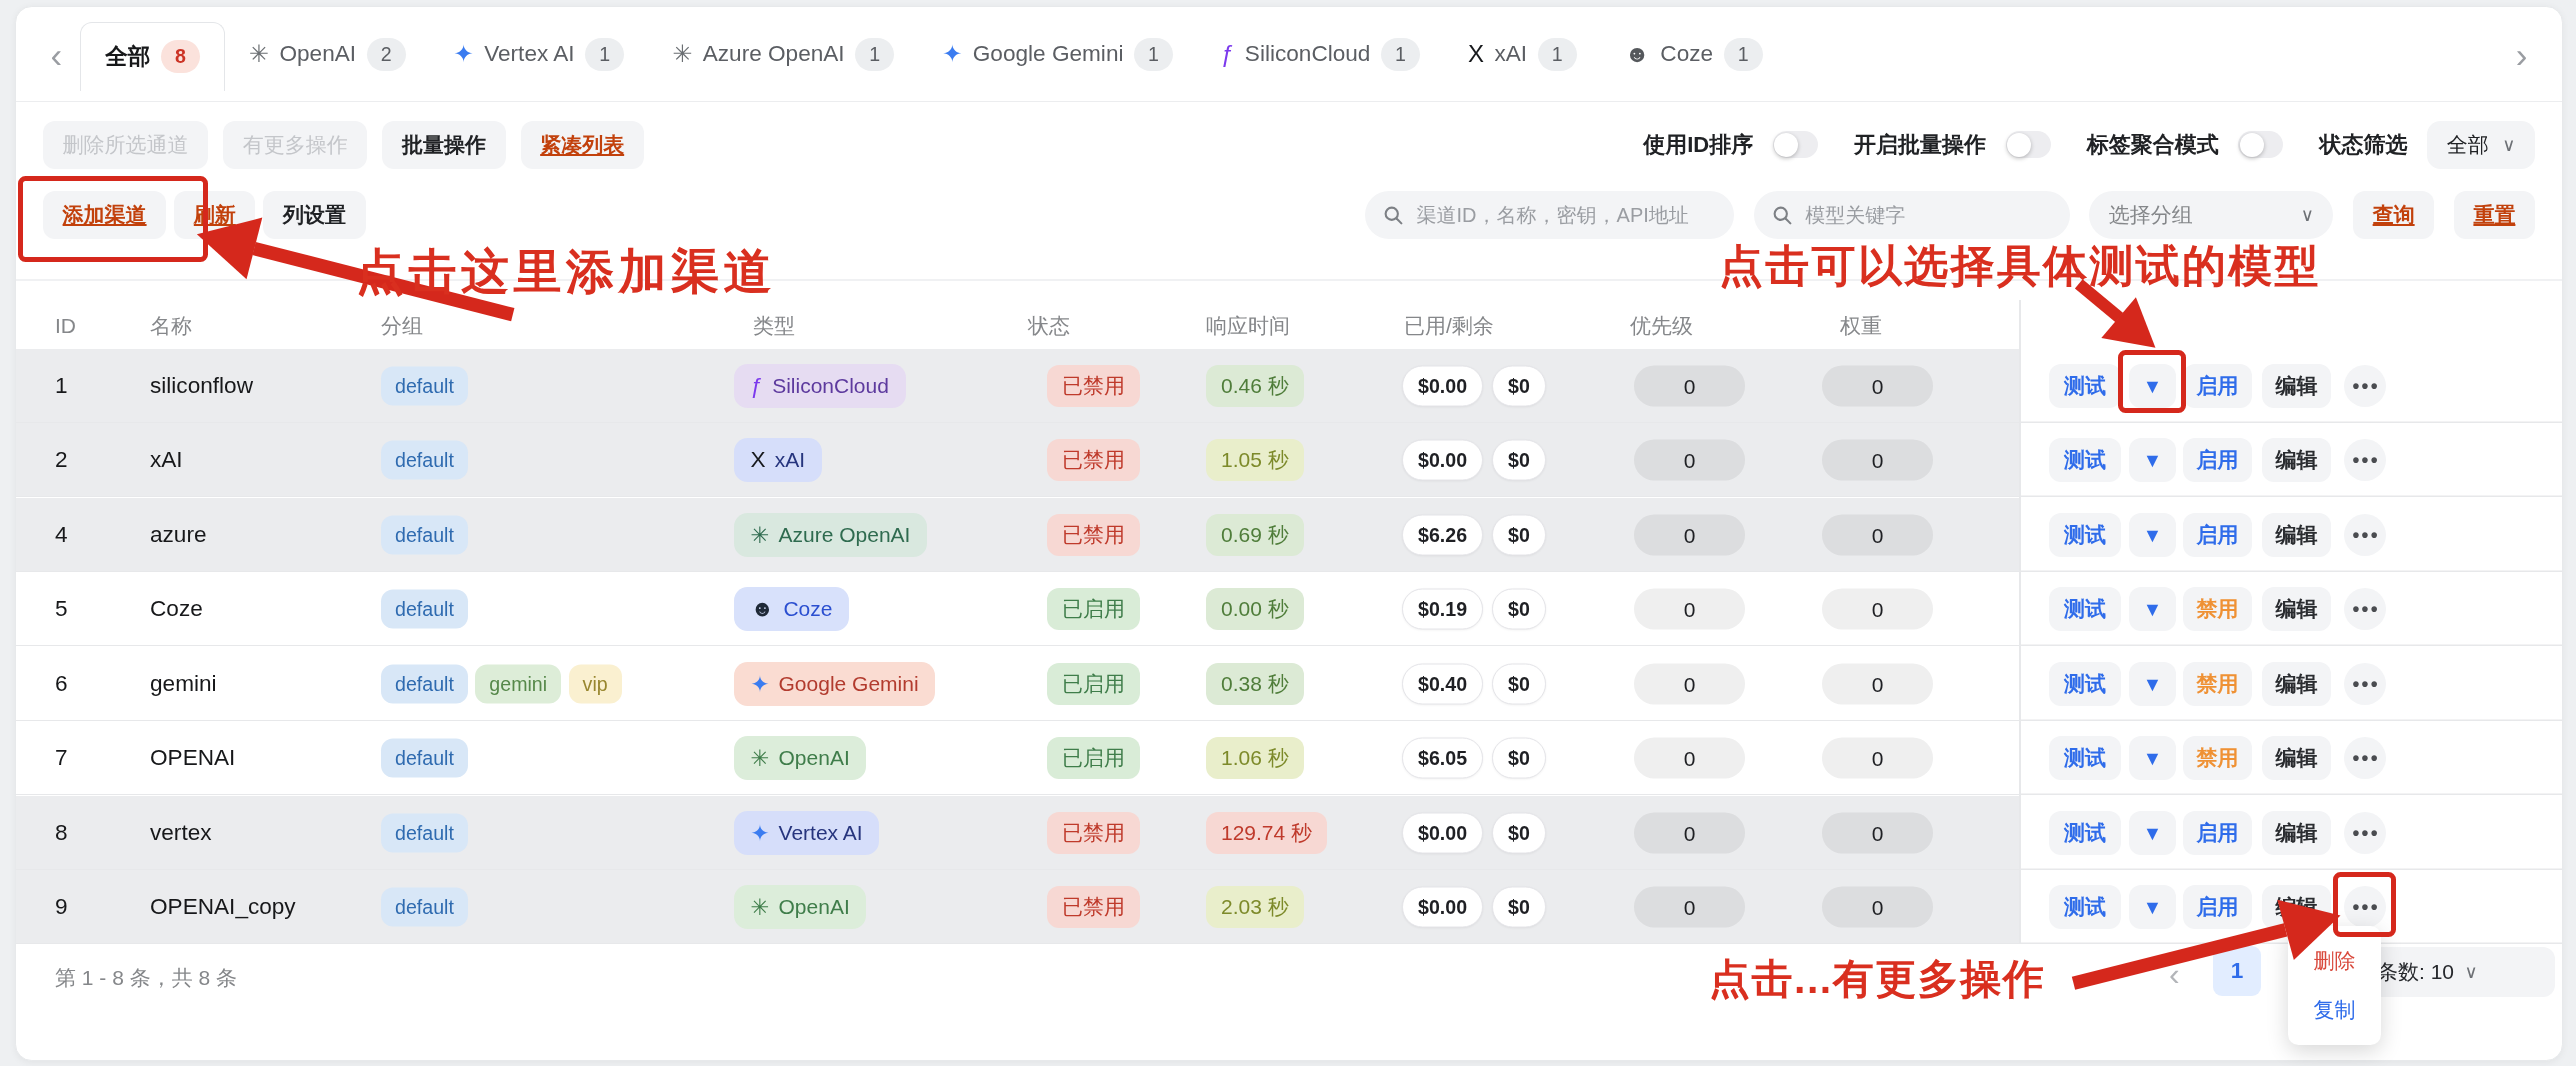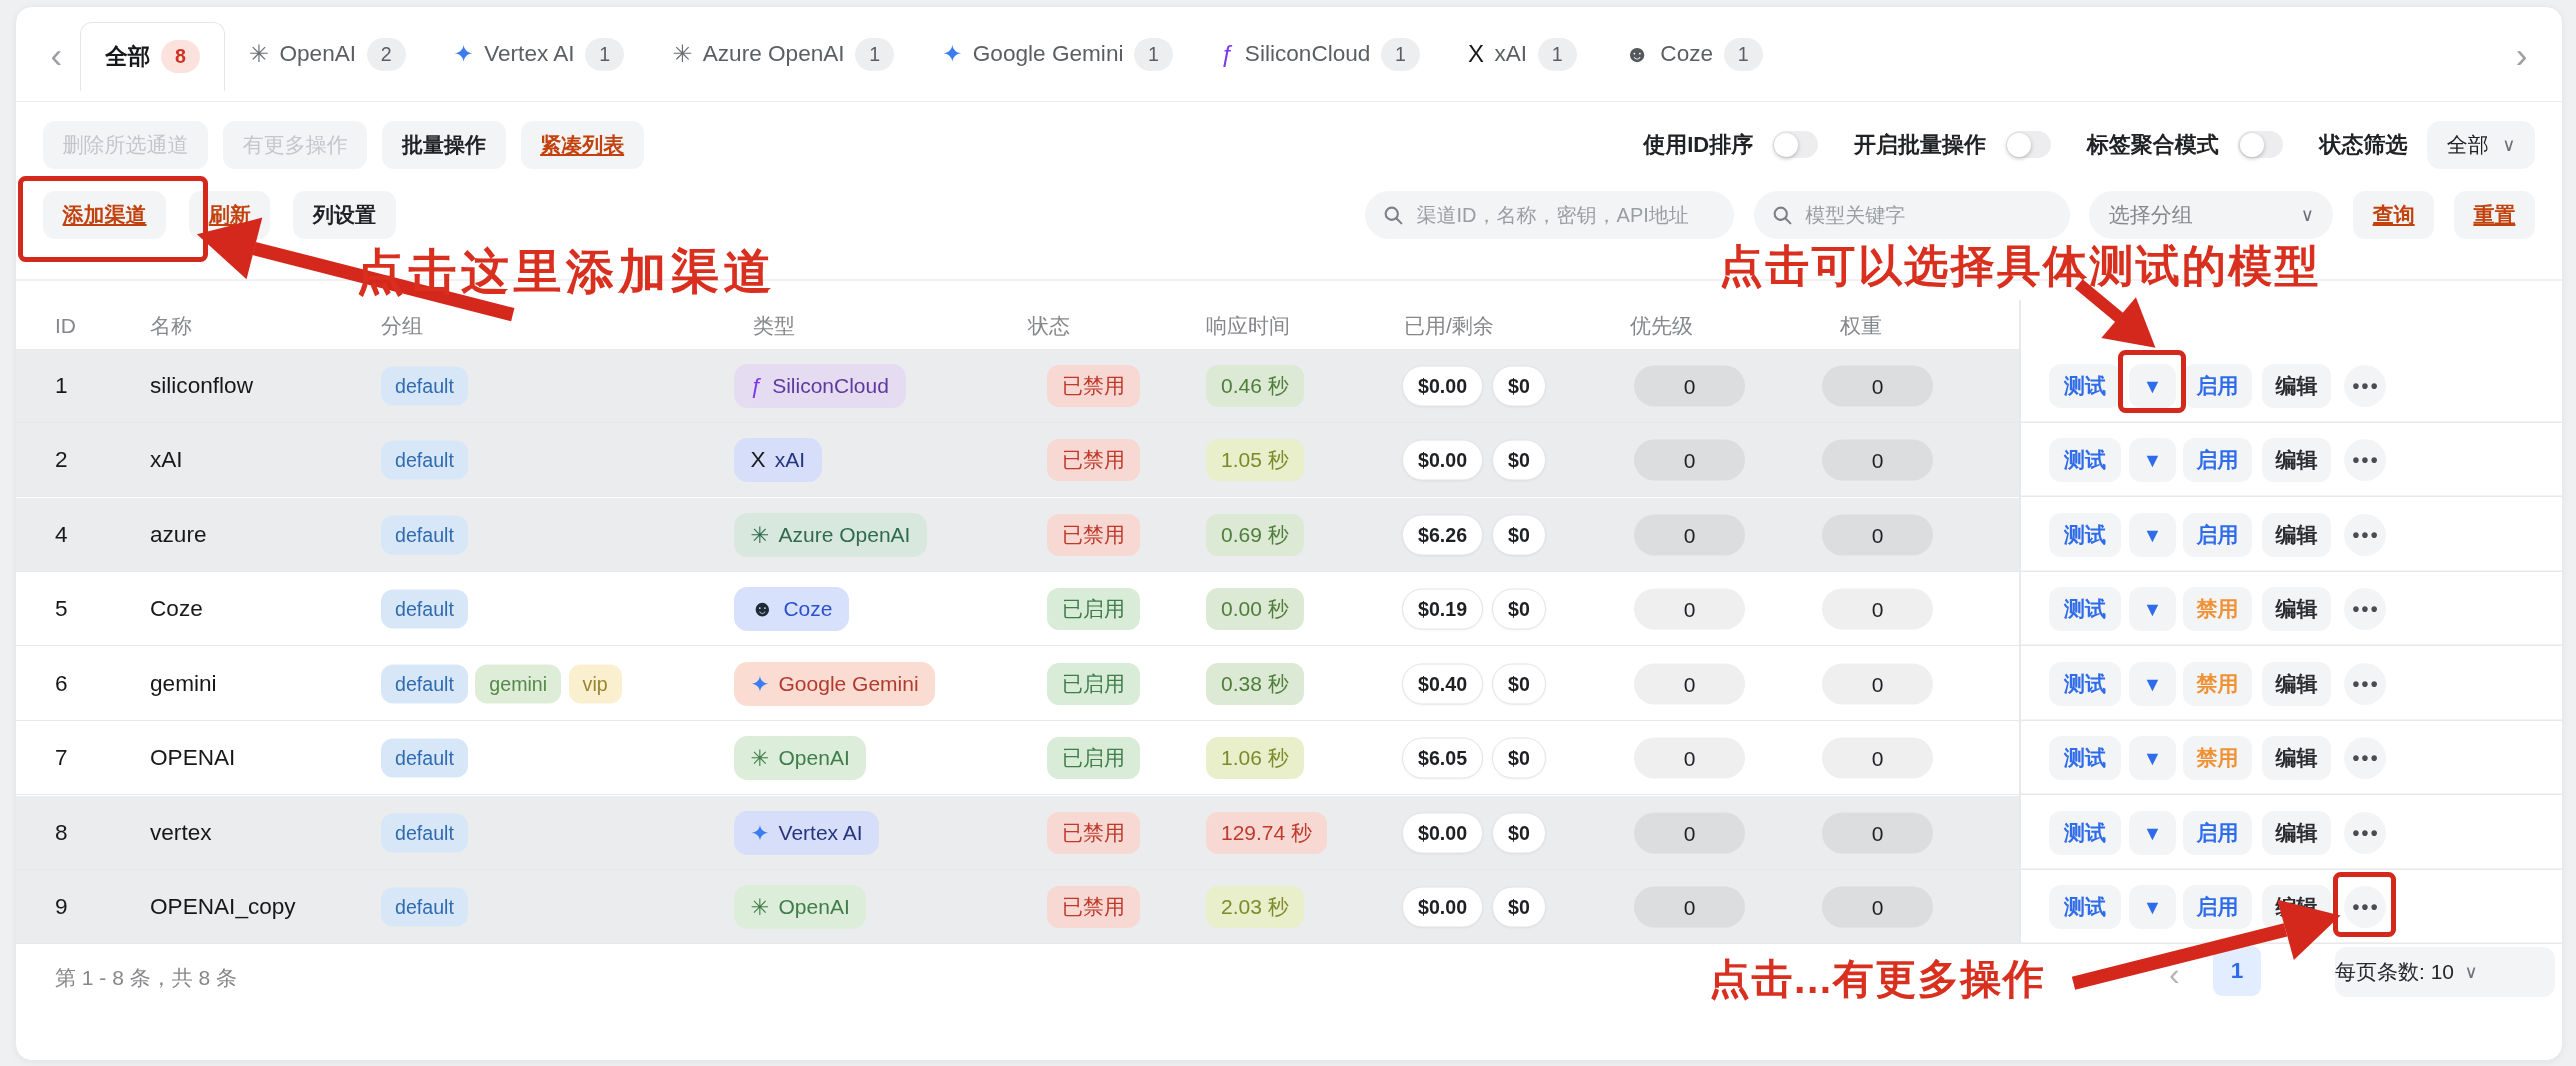--- a/index.html
+++ b/index.html
@@ -36,21 +36,21 @@
   }
   .badge{
     min-width:18px;height:33px;padding:0 10.5px;border-radius:16.6px;
     background:#eceef0;color:#5b5e63;font-size:19.6px;
     display:inline-flex;align-items:center;justify-content:center;
   }
   .badge.badge-red{background:#fbe2dc;color:#cc3325;font-weight:bold;}
   
   .bar{position:absolute;left:27px;right:27px;display:flex;align-items:center;box-sizing:border-box;}
   .bar1{top:111px;height:53px;gap:15px;}
-  .bar2{top:181px;height:54px;gap:23px;}
+  .bar2{top:181px;height:54px;gap:8px;}
   .btn{
     height:48px;display:inline-flex;align-items:center;justify-content:center;
     padding:0 19.6px;background:#f3f4f6;border-radius:12px;
     font-size:21px;color:#202225;cursor:pointer;white-space:nowrap;
   }
   .btn.disabled{color:#c4c6ca;cursor:default;}
   .btn.bold{font-weight:bold;}
   .btn.blue{color:#c2410c;font-weight:bold;text-decoration:underline;}
   .right-group{margin-left:auto;display:flex;align-items:center;gap:19.6px;}
   .tgl-label{font-size:22px;font-weight:bold;color:#202225;margin-left:16.6px;white-space:nowrap;}
@@ -517,20 +517,24 @@
     </div>
 
   <div class="summary">第 1 - 8 条，共 8 条</div>
   <span class="pg-prev">‹</span>
   <div class="pg-cur">1</div>
   <div class="pagesize">
     <span>每页条数: 10</span>
     <span class="chev-down">∨</span>
   </div>
 
+  <div class="ctxmenu">
+    <span class="ctx-del">删除</span>
+    <span class="ctx-copy">复制</span>
+  </div>
 
   <div class="note note1">点击这里添加渠道</div>
   <div class="note note2">点击可以选择具体测试的模型</div>
   <div class="note note3">点击...有更多操作</div>
   <div class="rbox rbox1"></div>
   <div class="rbox rbox2"></div>
   <div class="rbox rbox3"></div>
   <svg class="arrows" viewBox="0 0 3384 1400" width="2546" height="1053">
     <line x1="660" y1="409" x2="316" y2="321" stroke="#d5281c" stroke-width="18"></line>
     <polygon points="240,302 327,280 306,362" fill="#d5281c"></polygon>

